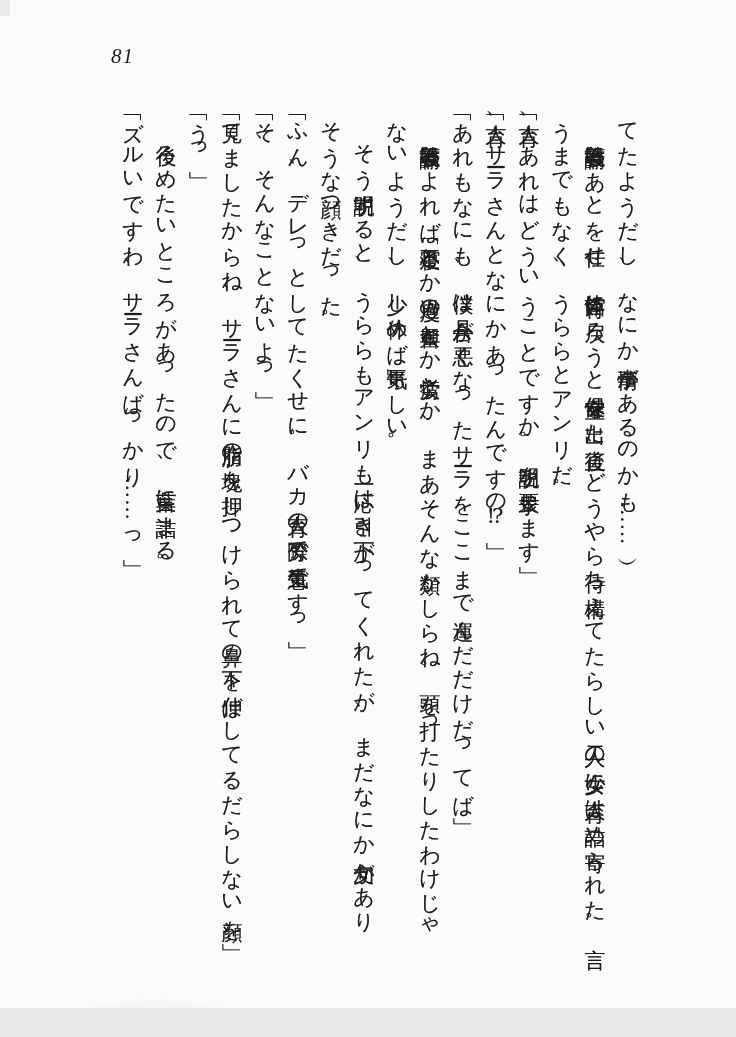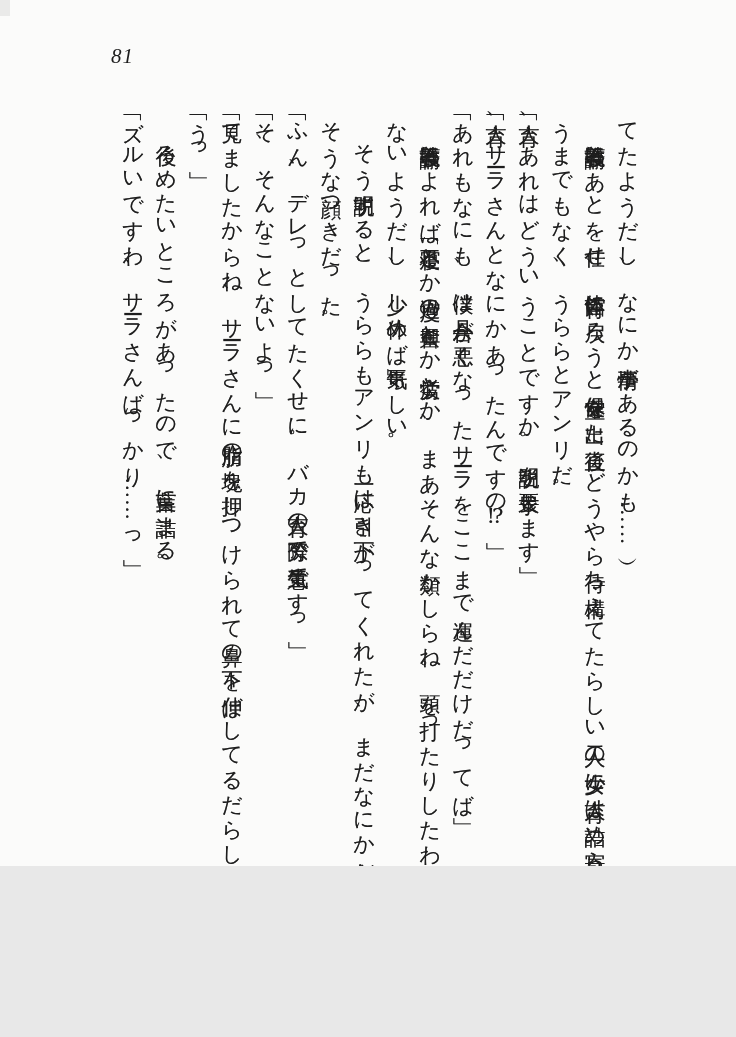--- a/index.html
+++ b/index.html
@@ -3,21 +3,21 @@
 <meta charset="utf-8">
 <style>
   html, body {
     margin: 0;
     padding: 0;
     background: #e8e8e8;
   }
   .page {
     position: relative;
     width: 736px;
-    height: 866px;
+    height: 1008px;
     background: var(--paper, #fbfbfa);
     overflow: hidden;
     font-family: "Liberation Serif", "DejaVu Serif", serif;
   }
   
   .scan-corner {
     position: absolute;
     left: 0; top: 0;
     width: 10px; height: 16px;
     background: #eaeae9;

